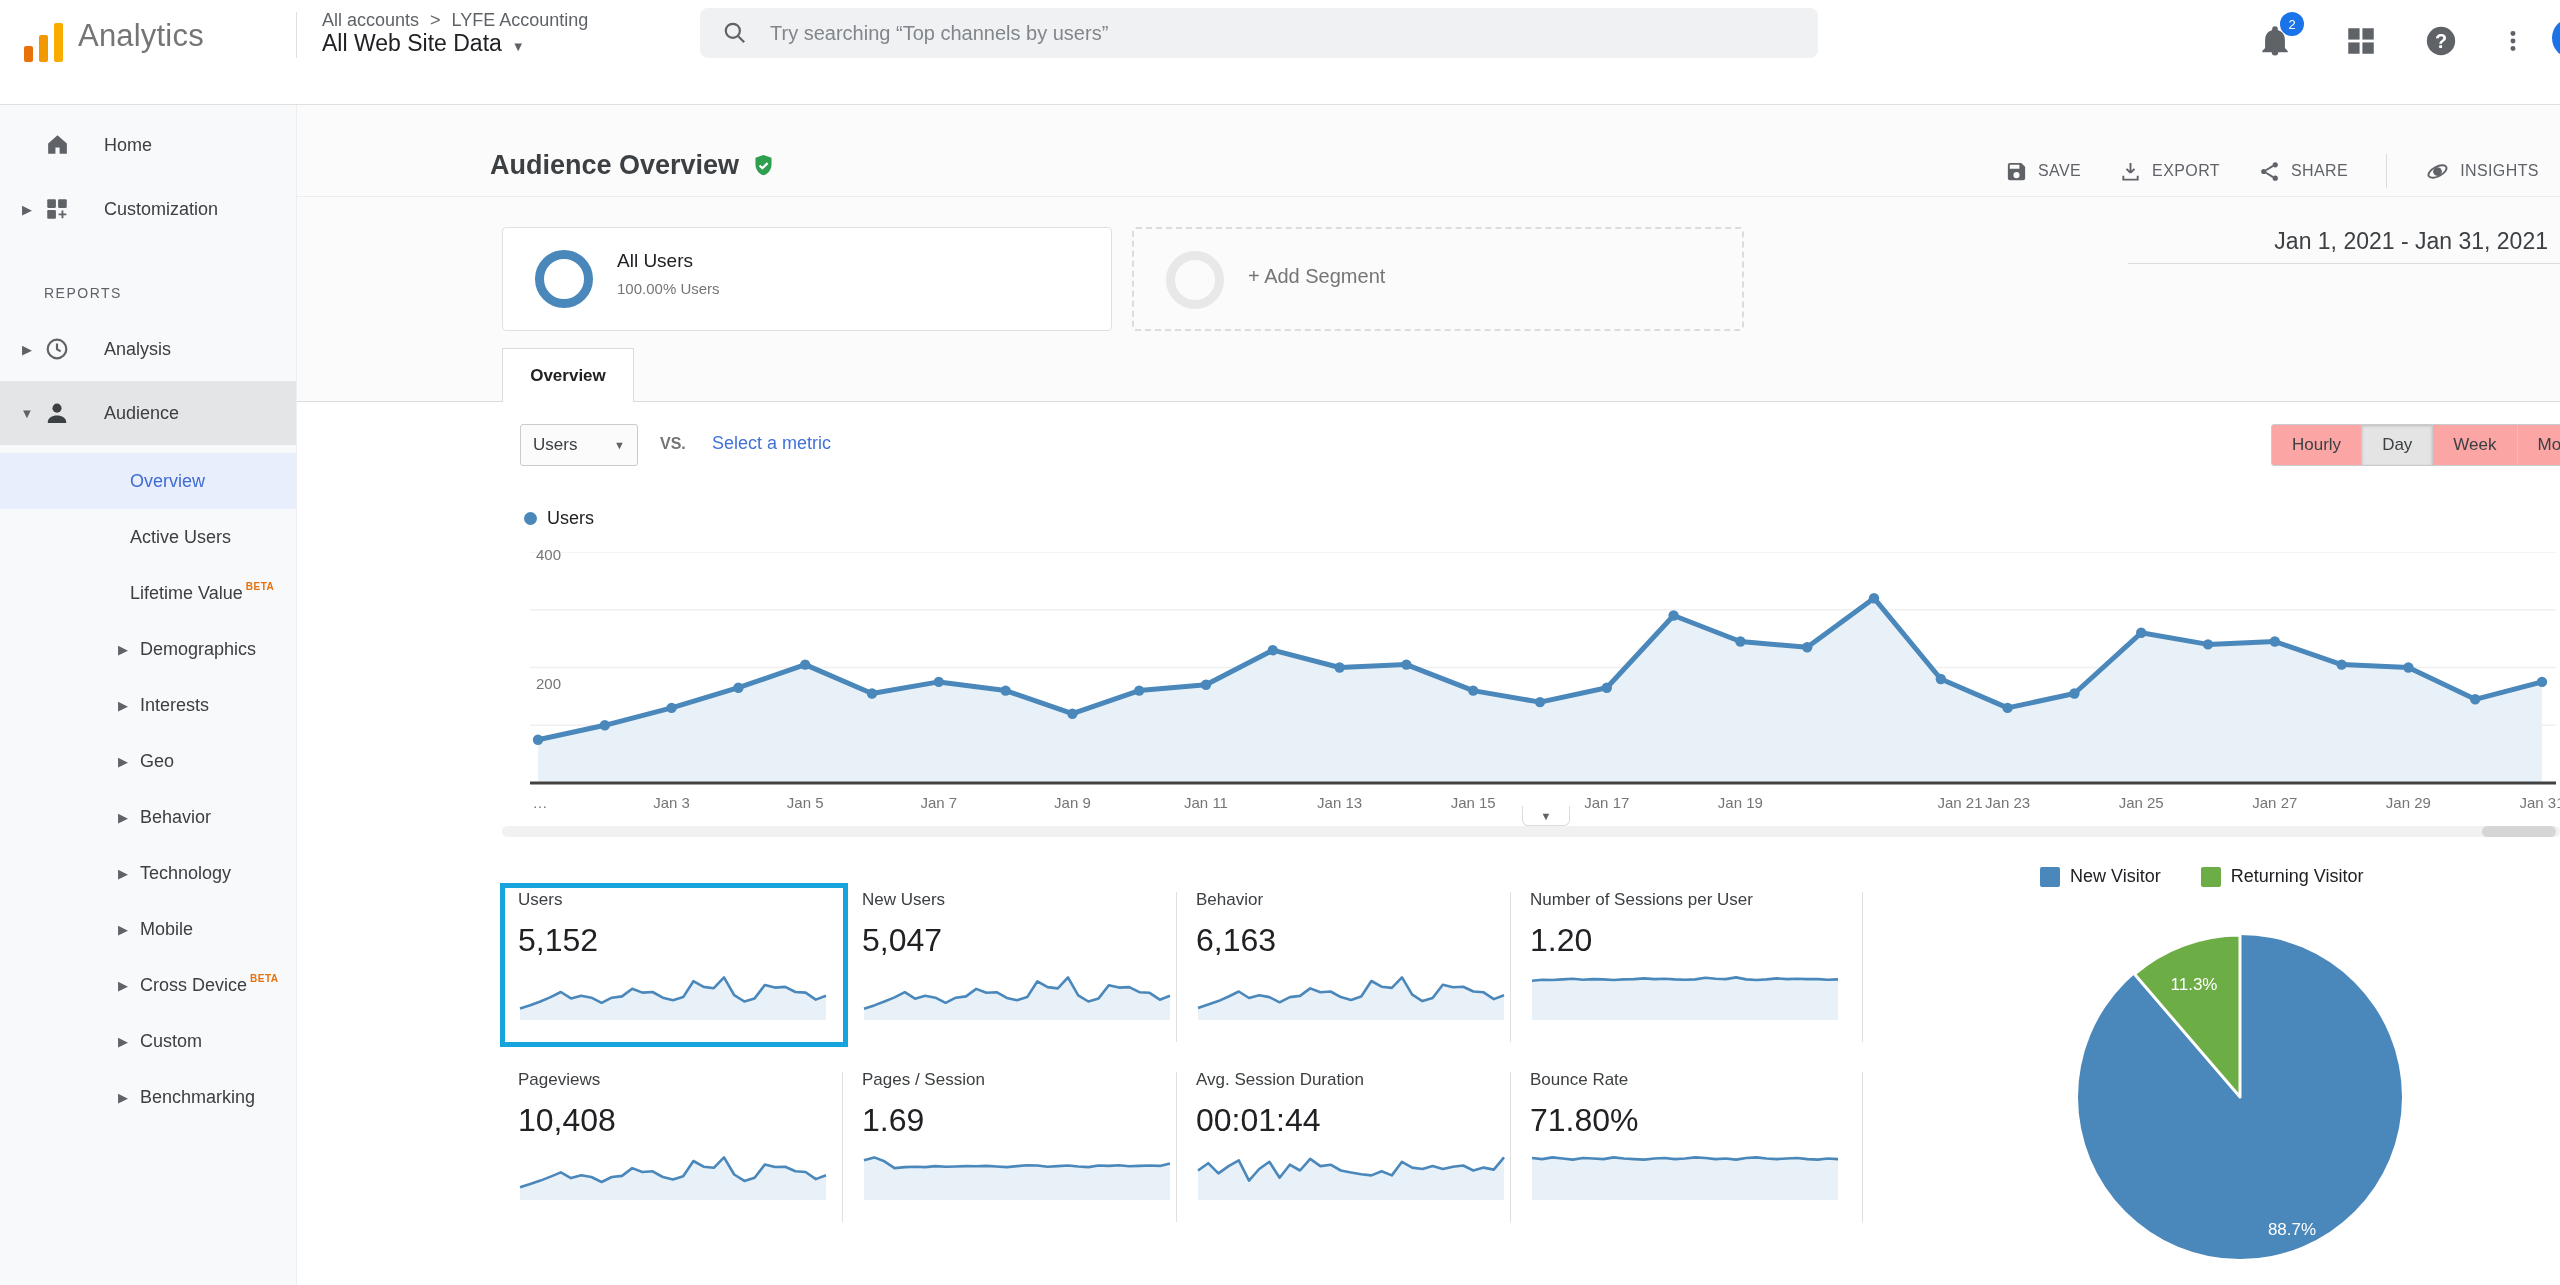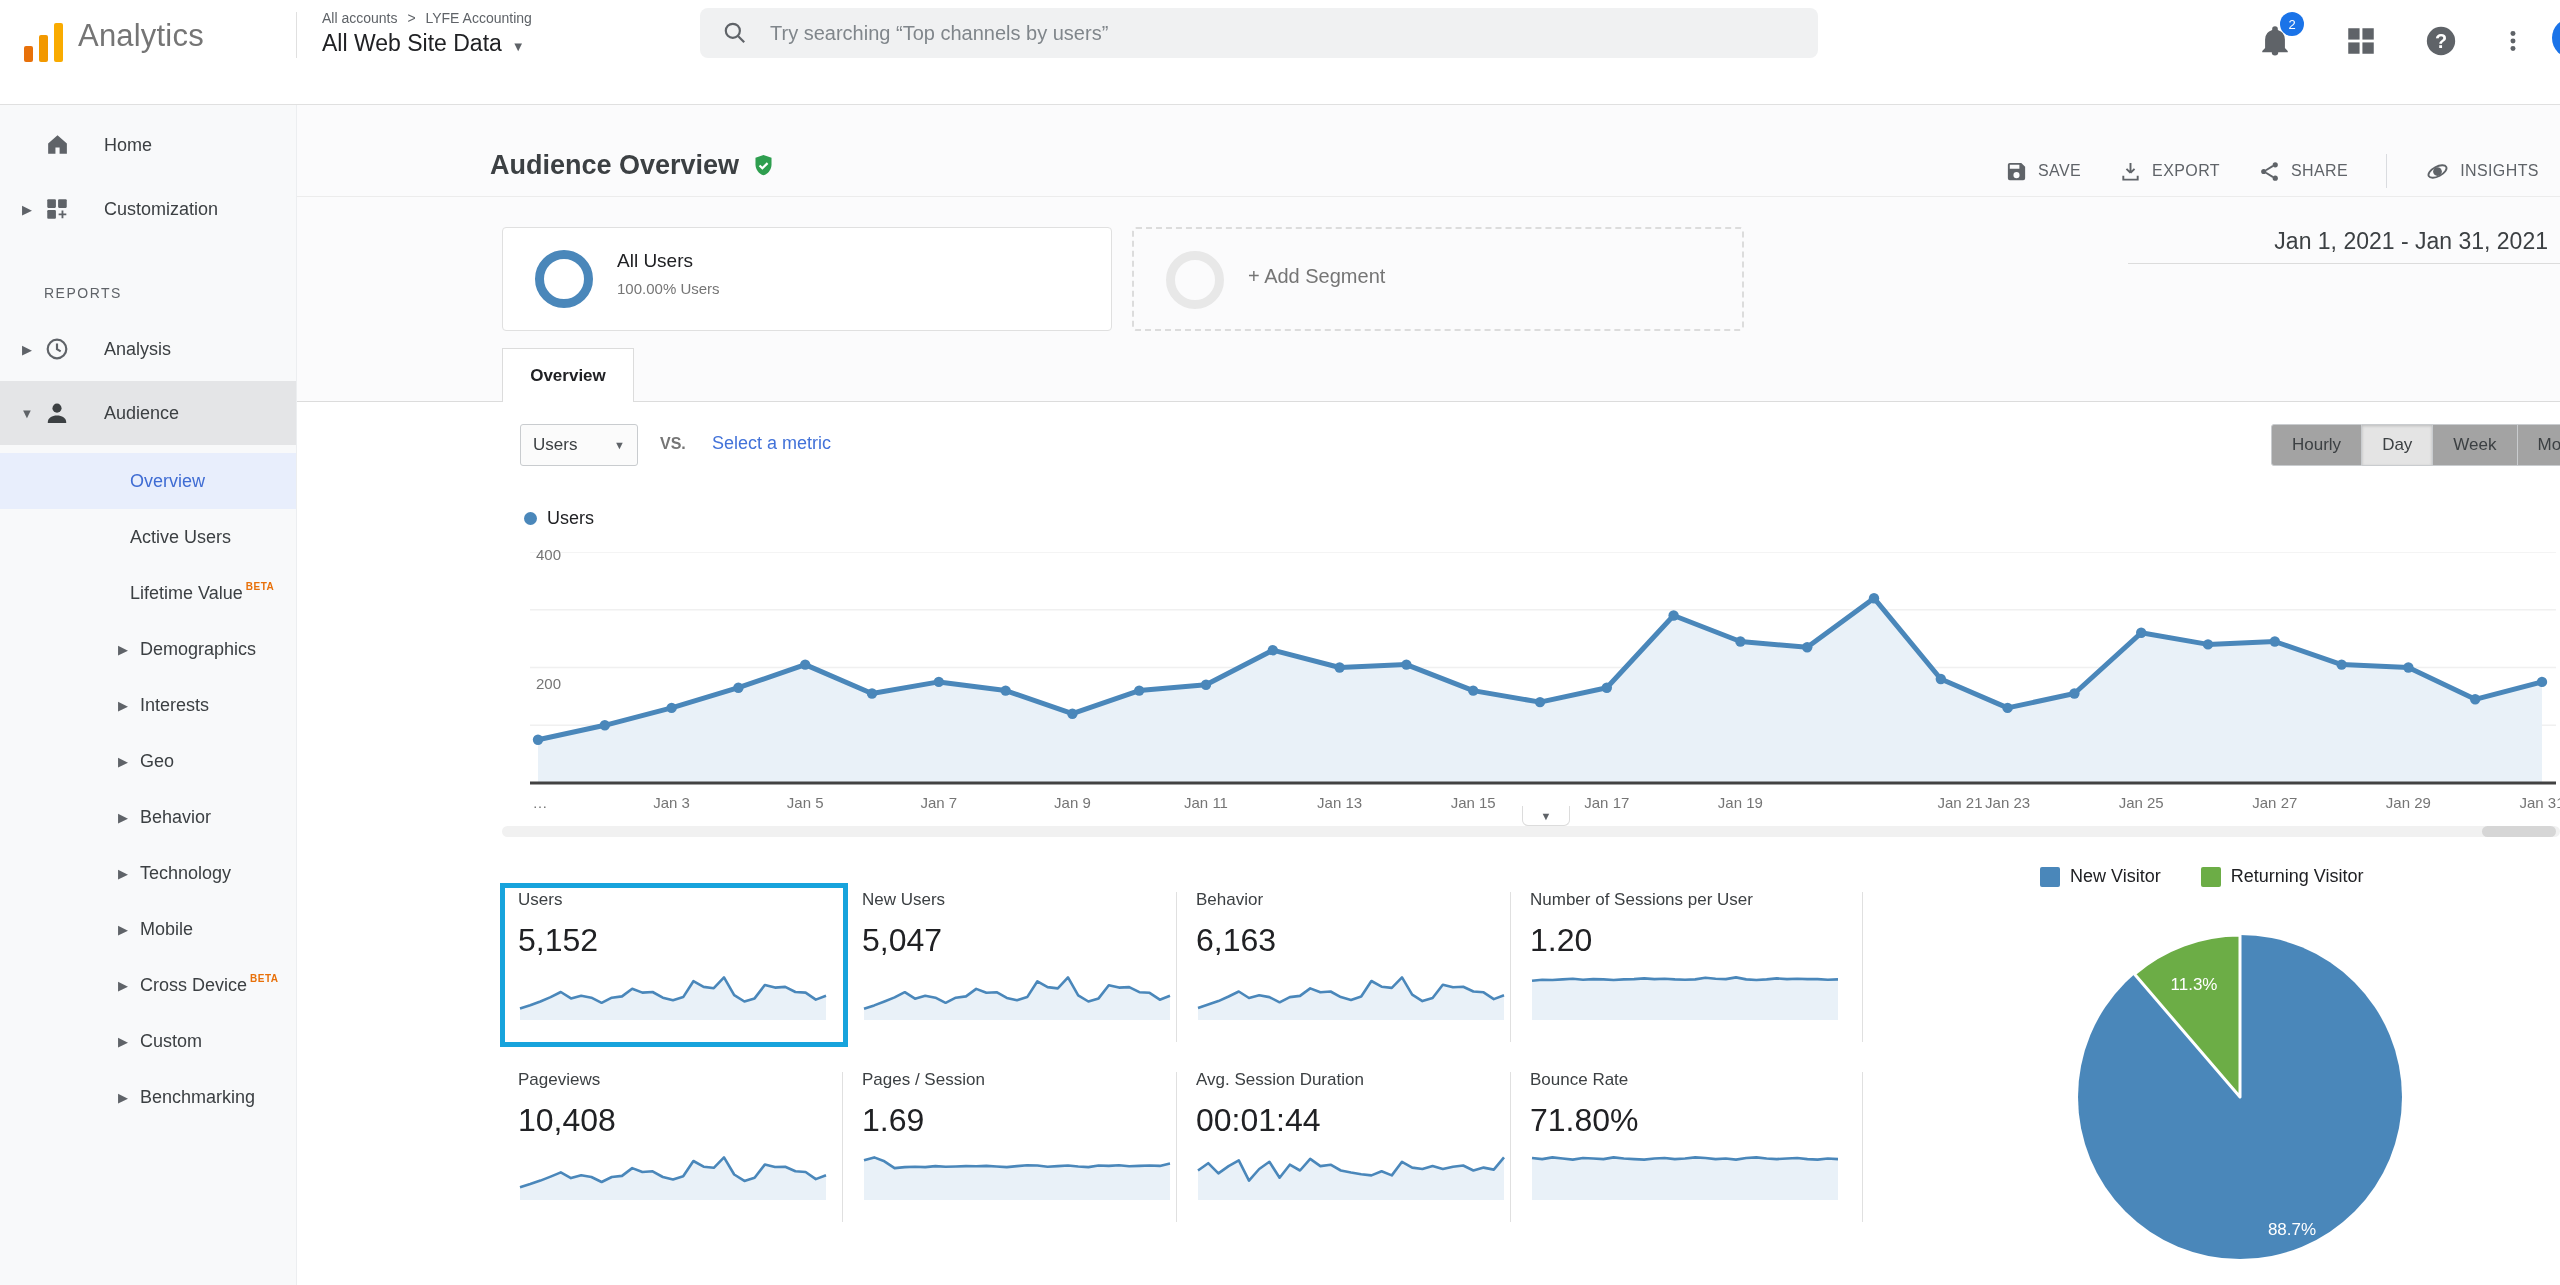--- a/index.html
+++ b/index.html
@@ -5,21 +5,21 @@
   html,body{margin:0;padding:0;}
   body{width:2560px;height:1285px;position:relative;overflow:hidden;background:#fff;
        font-family:"Liberation Sans",sans-serif;color:#202124;}
   svg{display:block}
   
   .topbar{position:absolute;left:0;top:0;width:2560px;height:104px;background:#fff;
           border-bottom:1px solid #e0e0e0;z-index:20;}
   .logo{position:absolute;left:22px;top:20px;width:46px;height:44px;}
   .brand{position:absolute;left:78px;top:18px;font-size:31px;color:#757575;letter-spacing:.2px;}
   .tb-divider{position:absolute;left:296px;top:12px;width:1px;height:46px;background:#e0e0e0;}
-  .crumb{position:absolute;left:322px;top:10px;font-size:14px;color:#5f6368;white-space:nowrap;}
+  .crumb{position:absolute;left:322px;top:10px;font-size:18px;color:#5f6368;white-space:nowrap;}
   .crumb .sep{margin:0 6px;color:#5f6368;}
   .property{position:absolute;left:322px;top:30px;font-size:23px;color:#202124;white-space:nowrap;cursor:pointer;}
   .property .caret{font-size:13px;color:#5f6368;margin-left:10px;}
   .search{position:absolute;left:700px;top:8px;width:1118px;height:50px;background:#f0f1f2;
           border-radius:8px;display:flex;align-items:center;padding:0 22px;box-sizing:border-box;}
   .search input{border:none;background:transparent;outline:none;font-size:20px;color:#3c4043;
                 width:900px;margin-left:20px;font-family:"Liberation Sans",sans-serif;}
   .search input::placeholder{color:#80868b;}
   .tb-ic{position:absolute;top:24px;width:34px;height:34px;cursor:pointer;}
   .badge{position:absolute;left:2280px;top:12px;width:24px;height:24px;border-radius:50%;
@@ -74,21 +74,21 @@
   .tabline{position:absolute;left:0;right:0;top:297px;height:1px;background:#dcdcdc;}
   .panel{position:absolute;left:0;top:298px;right:0;bottom:0;background:#fff;}
   
   .metric-dd{position:absolute;left:224px;top:22px;width:118px;height:42px;border:1px solid #c9cccf;
              border-radius:3px;background:#fbfbfb;display:flex;align-items:center;justify-content:space-between;
              padding:0 12px;box-sizing:border-box;font-size:17px;color:#3c4043;cursor:pointer;}
   .metric-dd .caret{font-size:11px;color:#5f6368;}
   .vs{position:absolute;left:364px;top:33px;font-size:16px;font-weight:bold;color:#757575;}
   .sel-metric{position:absolute;left:416px;top:31px;font-size:18px;color:#4272d9;cursor:pointer;}
   .gran{position:absolute;left:1975px;top:22px;display:flex;height:42px;}
-  .gran button{border:1px solid #c9cccf;border-left:none;background:#a3a3a3;font-size:17px;color:#3c4043;
+  .gran button{border:1px solid #c9cccf;border-left:none;background:#fca5a5;font-size:17px;color:#3c4043;
                padding:0 20px;cursor:pointer;font-family:"Liberation Sans",sans-serif;white-space:nowrap;}
   .gran button:first-child{border-left:1px solid #c9cccf;border-radius:3px 0 0 3px;}
   .gran button.sel{background:#e4e4e4;box-shadow:inset 0 1px 3px rgba(0,0,0,.18);}
   .legend{position:absolute;left:228px;top:106px;display:flex;align-items:center;gap:10px;font-size:18px;color:#202124;}
   .dot{width:13px;height:13px;border-radius:50%;background:#4a87ba;}
   .chart-wrap{position:absolute;left:234px;top:150px;width:2026px;height:233px;}
   .ylab{position:absolute;font-size:15px;color:#757575;}
   .xlab{position:absolute;top:392px;font-size:15px;color:#757575;transform:translateX(-50%);white-space:nowrap;}
   .scrolltrack{position:absolute;left:206px;right:0;top:424px;height:11px;background:#f1f1f1;border-radius:6px;}
   .scrollthumb{position:absolute;right:4px;top:0;width:74px;height:11px;background:#d6d6d6;border-radius:6px;}

